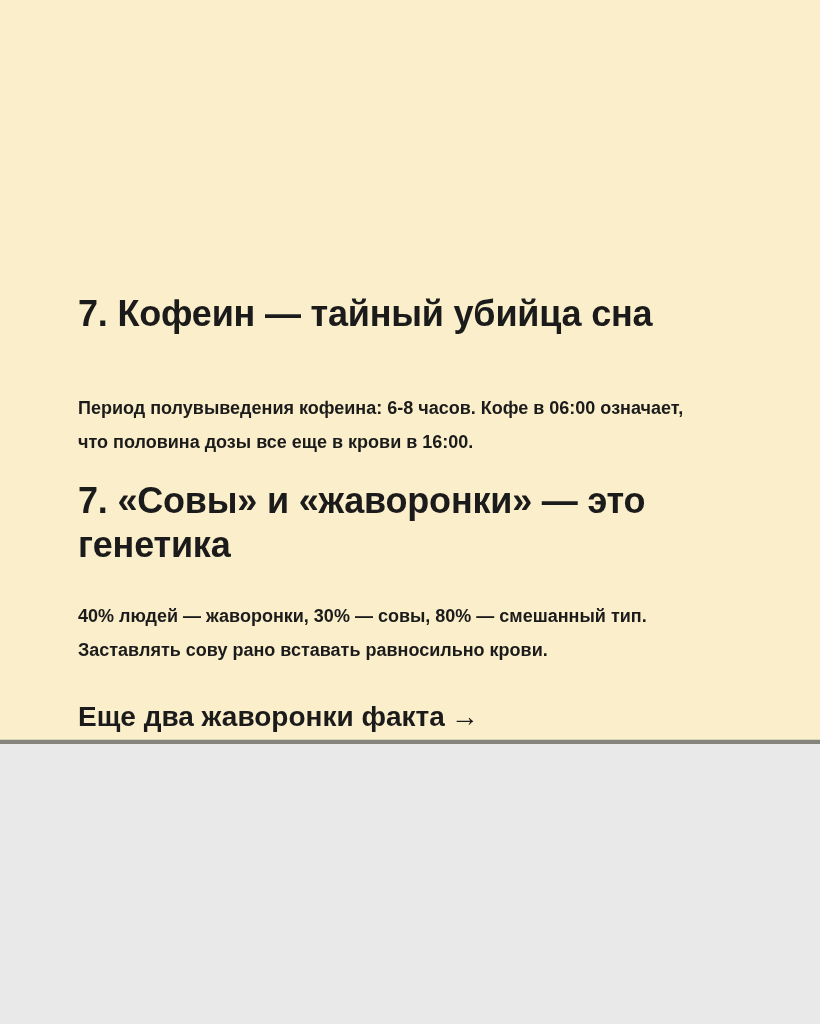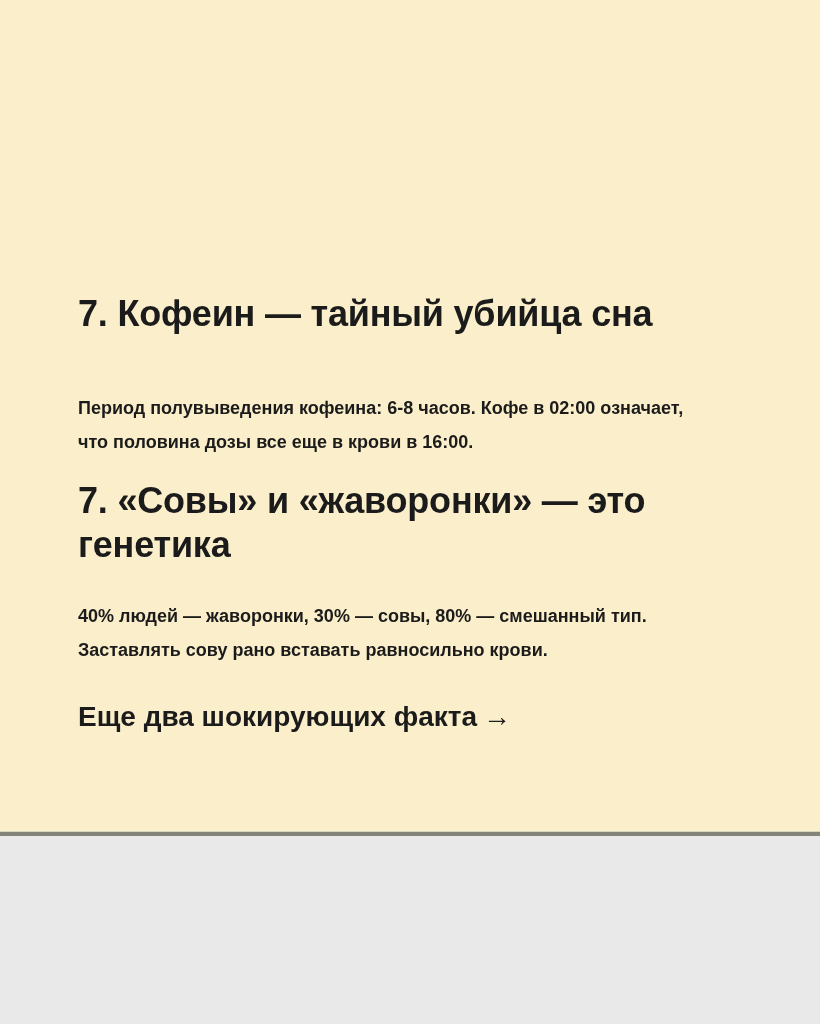--- a/index.html
+++ b/index.html
@@ -4,21 +4,21 @@
 <title>Slide</title>
 <style>
   html, body {
     margin: 0;
     padding: 0;
     background: #e9e9e9;
   }
   .page {
     position: relative;
     width: 820px;
-    height: 836px;
+    height: 744px;
     margin: 0 auto;
     background: #FBEECA;
     overflow: hidden;
     font-family: "Liberation Sans", "DejaVu Sans", sans-serif;
     color: #1B1B1B;
   }
   .content {
     position: absolute;
     top: 292px;
     left: 78px;
@@ -72,36 +72,36 @@
 <body>
 
 <div class="page">
   <main class="content">
 
     <section class="section-7">
       <h1 class="section-title">
         <span class="line">7. Кофеин — тайный убийца сна</span>
       </h1>
       <p class="section-body">
-        <span class="line">Период полувыведения кофеина: 6-8 часов. Кофе в 02:00 означает,</span>
+        <span class="line">Период полувыведения кофеина: 6-8 часов. Кофе в 06:00 означает,</span>
         <span class="line">что половина дозы все еще в крови в 16:00.</span>
       </p>
     </section>
 
     <section class="section-8">
       <h1 class="section-title">
         <span class="line">7. «Совы» и «жаворонки» — это</span>
         <span class="line">генетика</span>
       </h1>
       <p class="section-body">
         <span class="line">40% людей — жаворонки, 30% — совы, 80% — смешанный тип.</span>
         <span class="line">Заставлять сову рано вставать равносильно крови.</span>
       </p>
     </section>
 
     <div class="cta">
-      <span>Еще два шокирующих факта</span><span class="arrow">→</span>
+      <span>Еще два жаворонки факта</span><span class="arrow">→</span>
     </div>
 
   </main>
 
   <div class="bottom-bar"></div>
 </div>
 
 </body></html>

